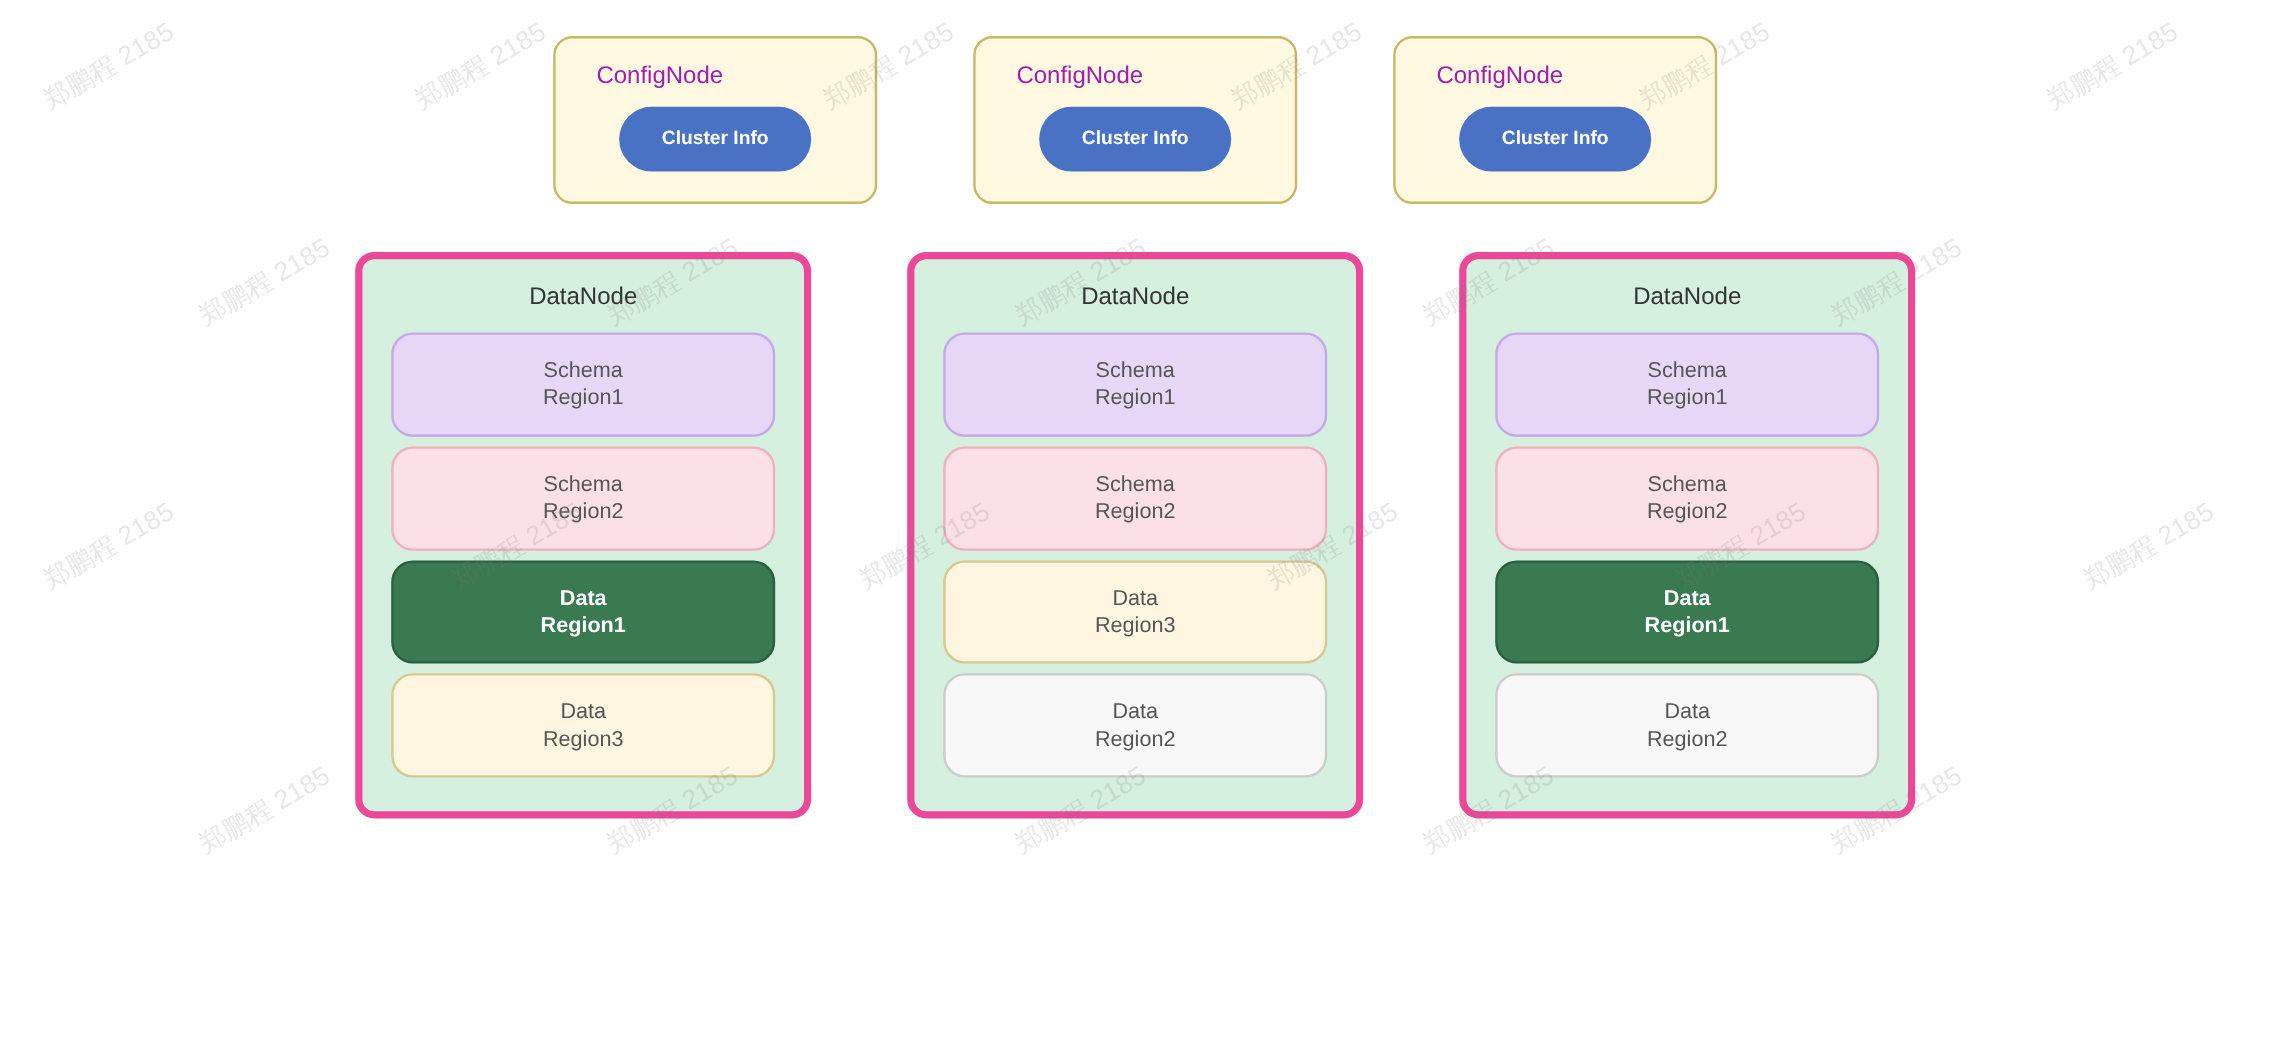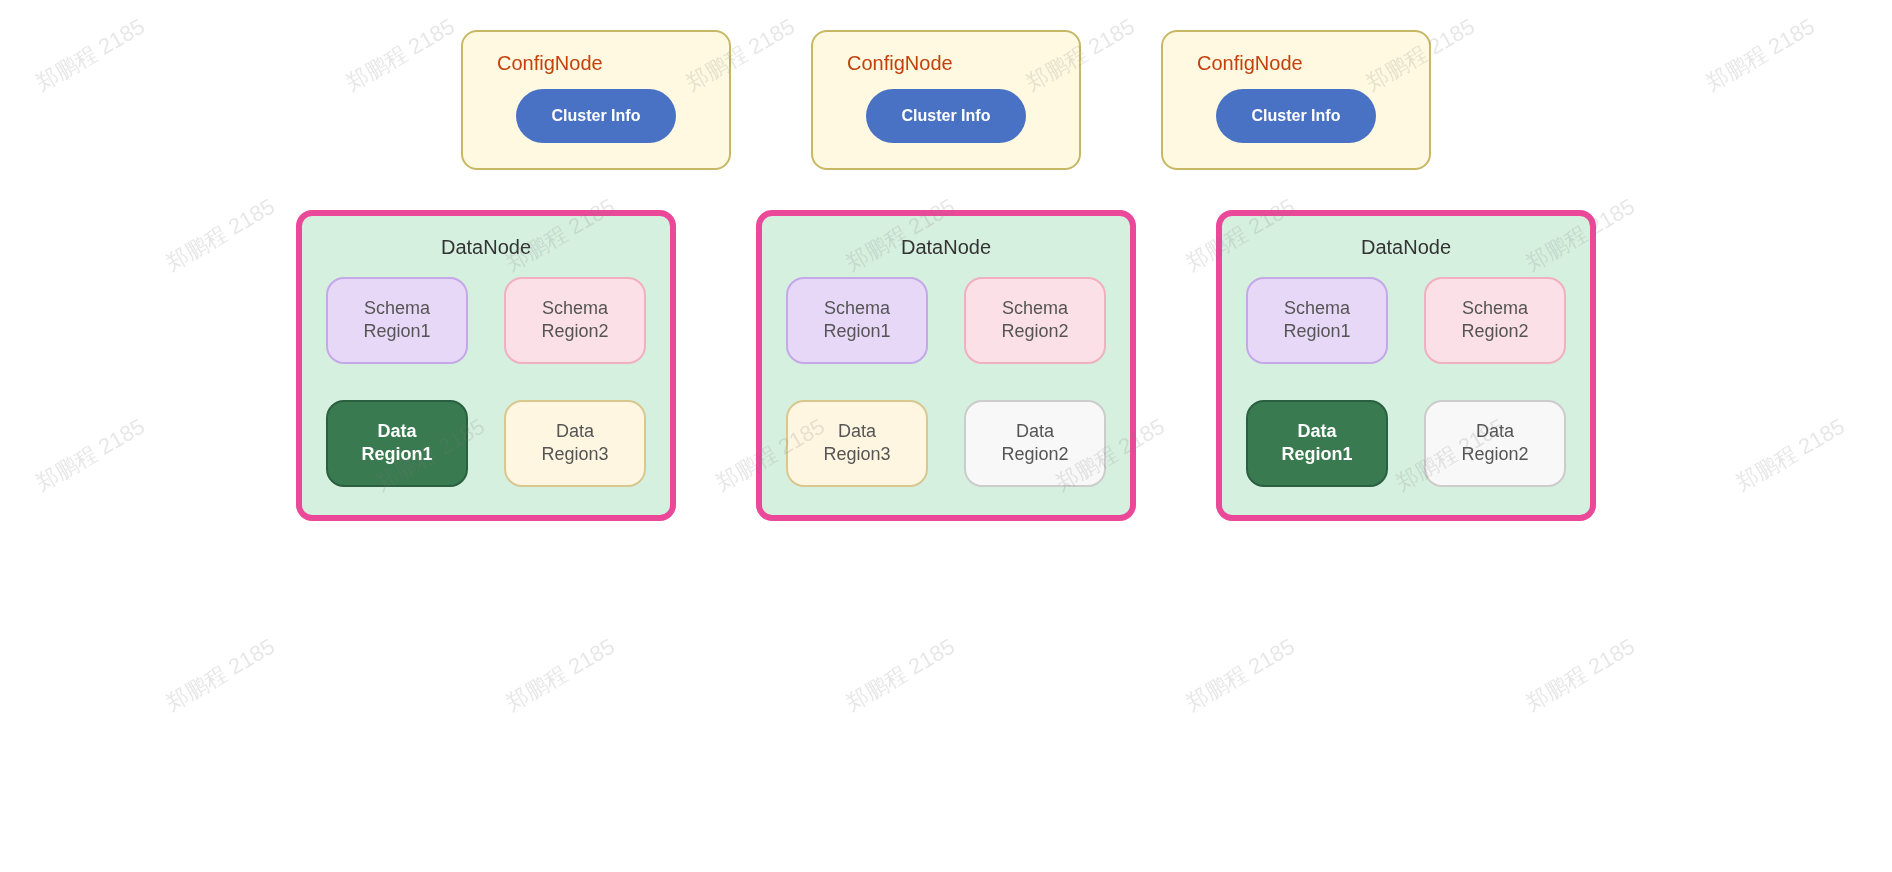--- a/index.html
+++ b/index.html
@@ -39,21 +39,21 @@
       display: flex;
       flex-direction: column;
       align-items: center;
       min-width: 270px;
       min-height: 140px;
     }
 
     .config-node-title {
       font-size: 20px;
       font-weight: 400;
-      color: #c2410c;
+      color: #a21caf;
       margin-bottom: 14px;
       align-self: flex-start;
       padding-left: 10px;
     }
 
     .cluster-info-btn {
       background: #4a72c4;
       color: #ffffff;
       border-radius: 50px;
       padding: 18px 36px;
@@ -81,22 +81,22 @@
     .data-node-title {
       font-size: 20px;
       font-weight: 400;
       color: #333;
       margin-bottom: 18px;
       align-self: center;
     }
 
     .region-grid {
       display: grid;
-      grid-template-columns: 1fr 1fr;
-      gap: 36px;
+      grid-template-columns: 1fr;
+      gap: 8px;
       width: 100%;
     }
 
     .region-pill {
       border-radius: 18px;
       padding: 18px 14px;
       font-size: 18px;
       font-weight: 400;
       text-align: center;
       line-height: 1.3;

